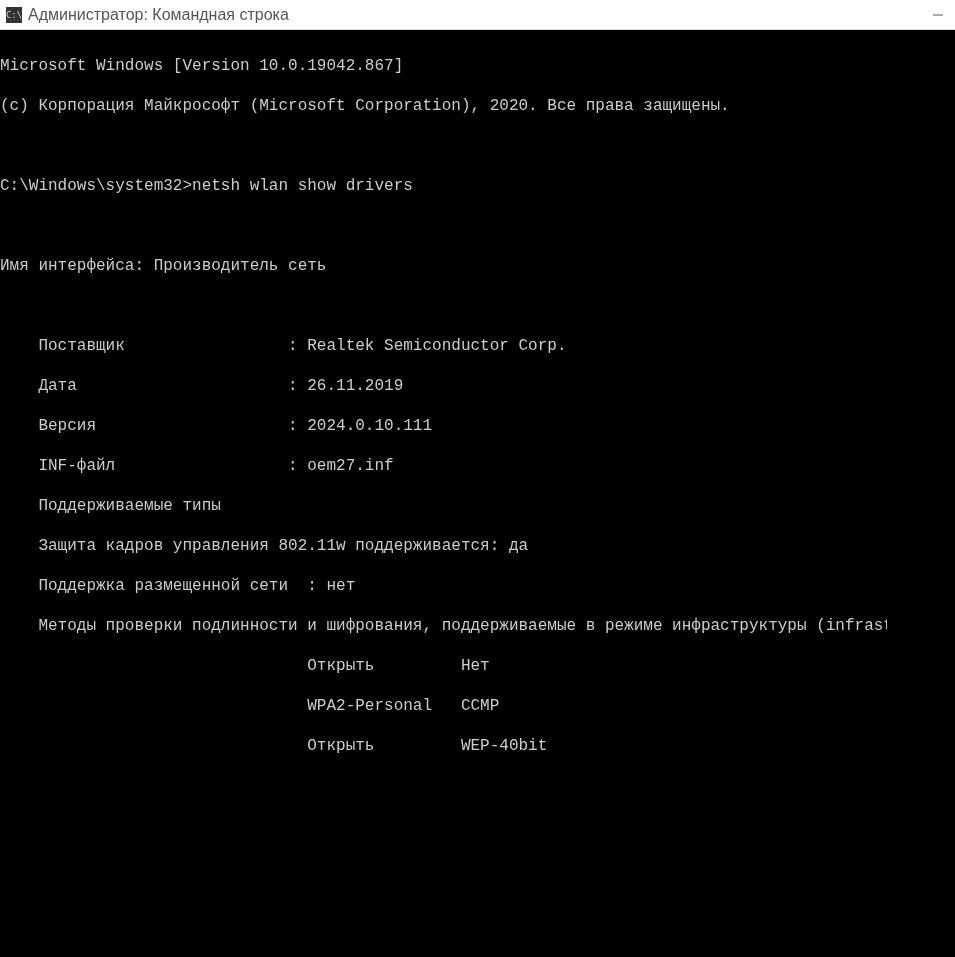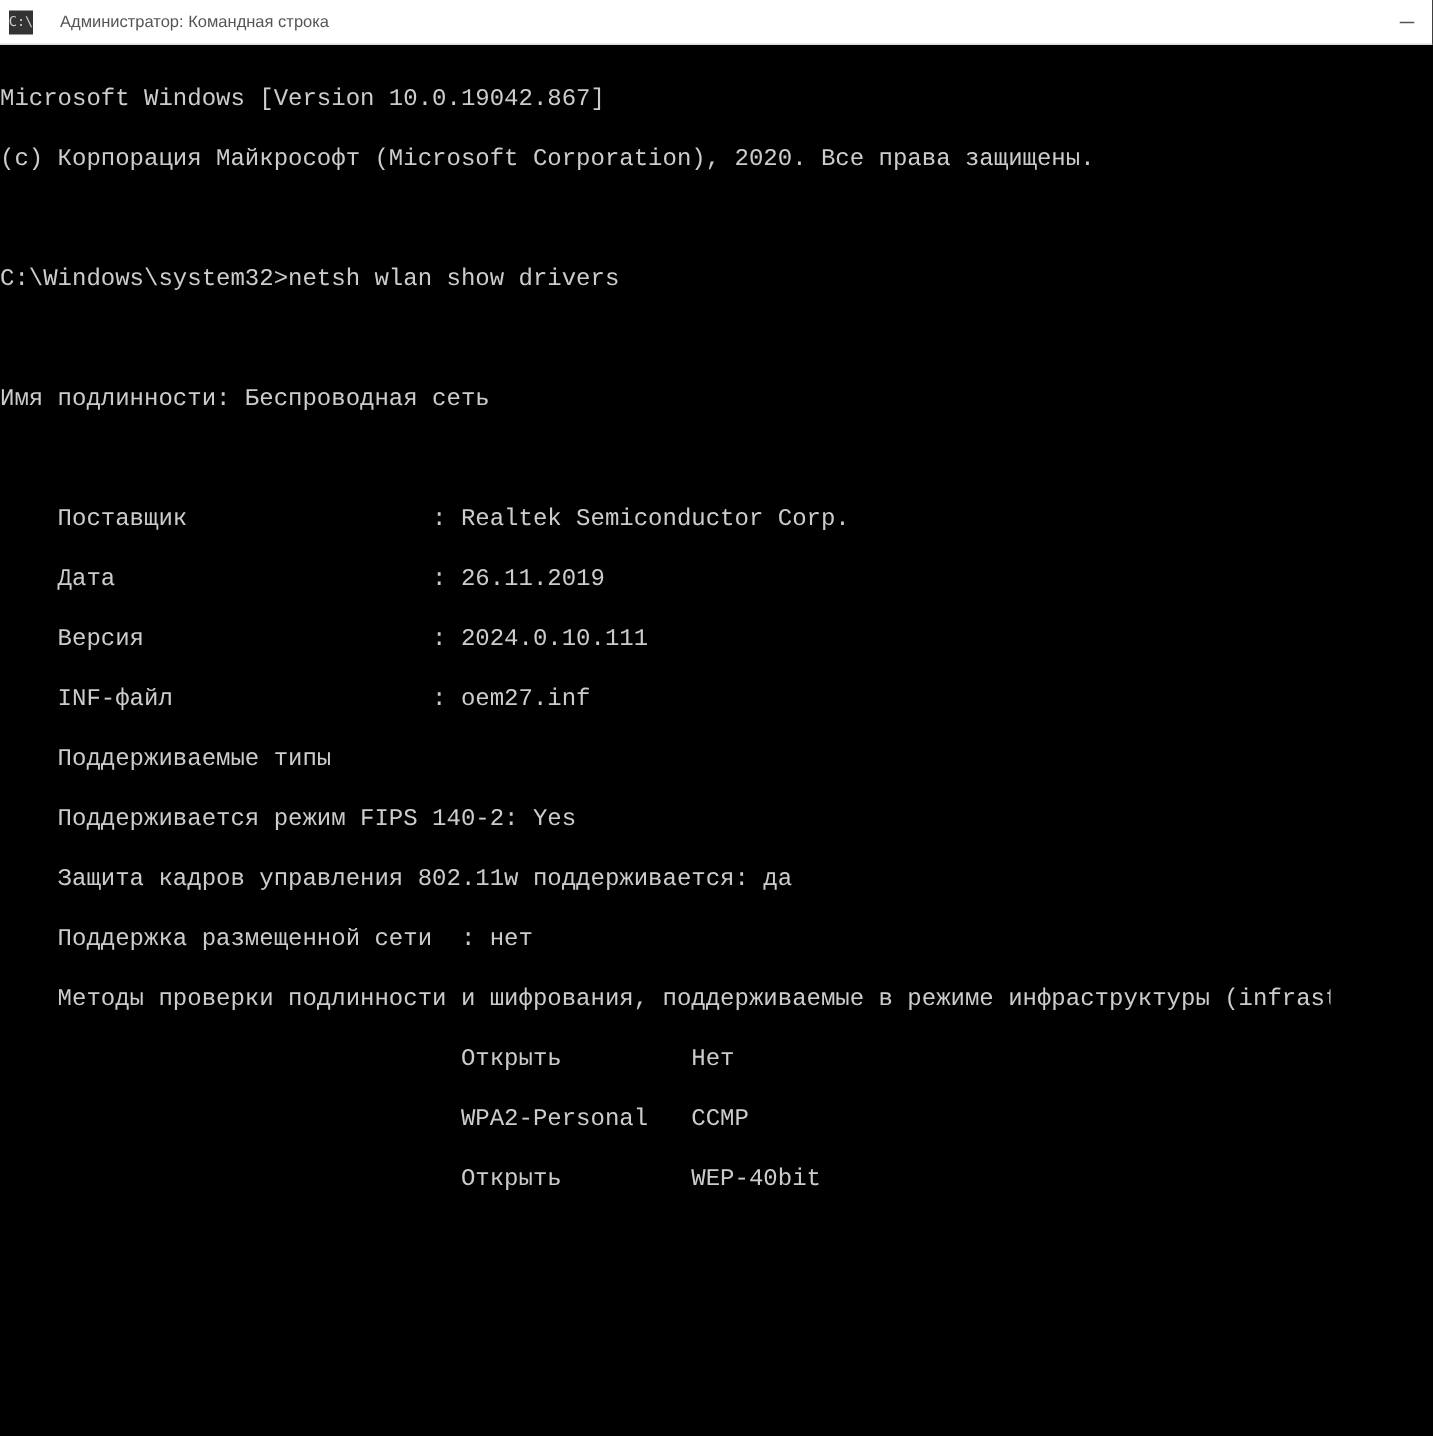--- a/index.html
+++ b/index.html
@@ -19,24 +19,23 @@
       background: #333;
       display: inline-flex;
       align-items: center;
       justify-content: center;
       margin-right: 6px;
       font-size: 9px;
       color: #ccc;
       font-family: monospace;
     }
     .titlebar-text {
-      font-size: 11px;
+      font-size: 16px;
       color: #555;
       flex: 1;
-      margin-left: 12px;
     }
     .titlebar-buttons { display: flex; gap: 18px; padding-right: 4px; }
     .titlebar-btn {
       width: 14px; height: 14px;
       display: flex; align-items: center; justify-content: center;
       color: #555;
     }
 
     .terminal {
       background: #000;
@@ -67,28 +66,27 @@
     </span>
   </div>
 </div>
 
 <div class="terminal">
 <div class="line">Microsoft Windows [Version 10.0.19042.867]</div>
 <div class="line">(c) Корпорация Майкрософт (Microsoft Corporation), 2020. Все права защищены.</div>
 <div class="blank"></div>
 <div class="line">C:\Windows\system32&gt;netsh wlan show drivers</div>
 <div class="blank"></div>
-<div class="line">Имя подлинности: Беспроводная сеть</div>
+<div class="line">Имя интерфейса: Производитель сеть</div>
 <div class="blank"></div>
 <div class="line">    Поставщик                 : Realtek Semiconductor Corp.</div>
 <div class="line">    Дата                      : 26.11.2019</div>
 <div class="line">    Версия                    : 2024.0.10.111</div>
 <div class="line">    INF-файл                  : oem27.inf</div>
 <div class="line">    Поддерживаемые типы</div>
-<div class="line">    Поддерживается режим FIPS 140-2: Yes</div>
 <div class="line">    Защита кадров управления 802.11w поддерживается: да</div>
 <div class="line">    Поддержка размещенной сети  : нет</div>
 <div class="line">    Методы проверки подлинности и шифрования, поддерживаемые в режиме инфраструктуры (infrastructure):</div>
 <div class="line">                                Открыть         Нет</div>
 <div class="line">                                WPA2-Personal   CCMP</div>
 <div class="line">                                Открыть         WEP-40bit</div>
 
 
 
 

